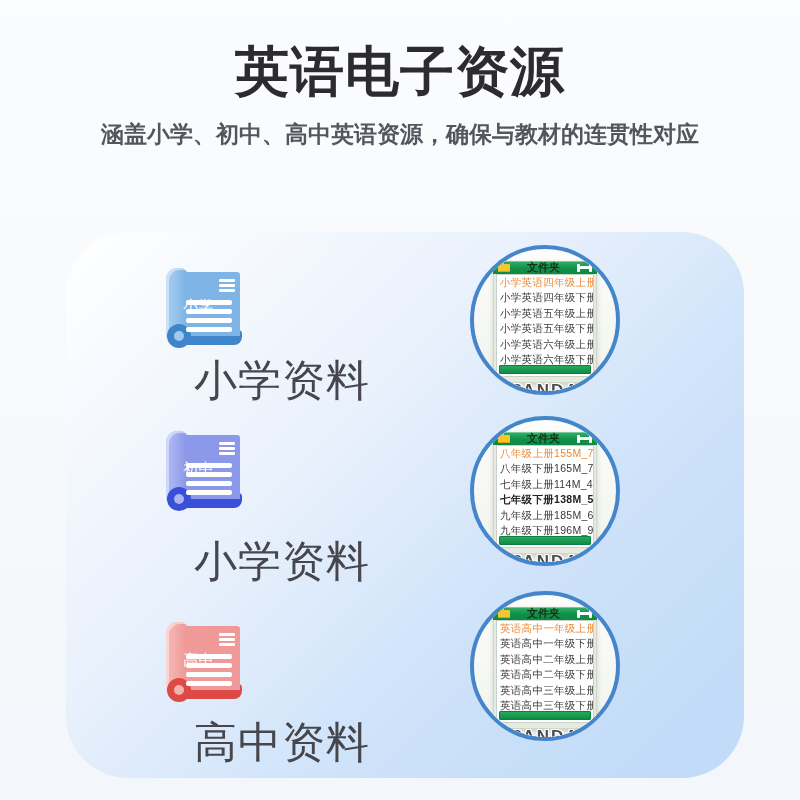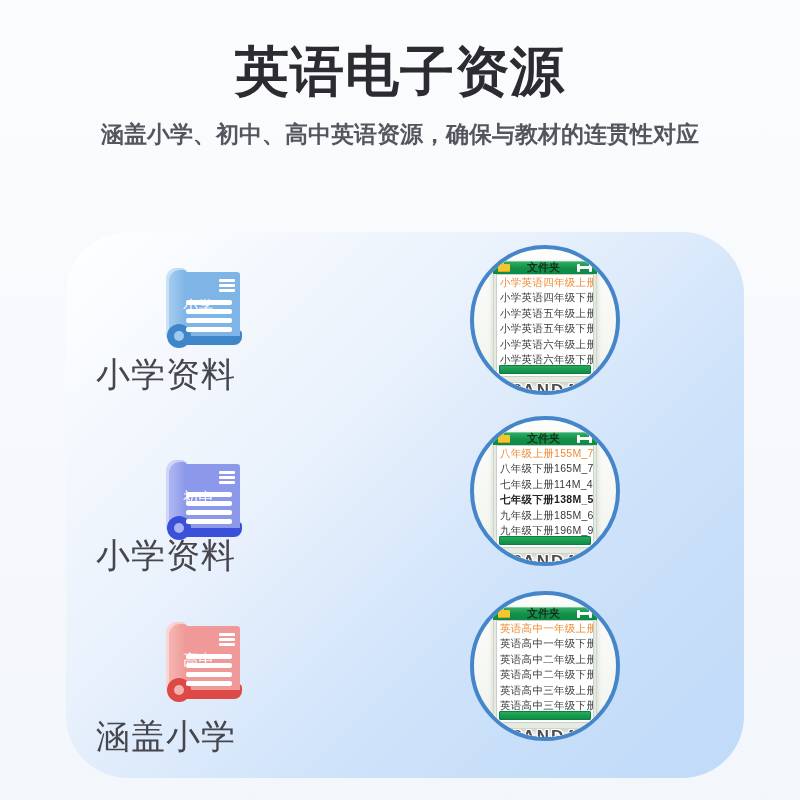--- a/index.html
+++ b/index.html
@@ -18,27 +18,27 @@
     text-align:center;font-size:23px;line-height:37px;
     font-weight:700;color:#55555d;
   }
   .card{
     position:absolute;left:66px;top:232px;width:678px;height:546px;
     border-radius:62px;
     background:linear-gradient(135deg,#ffffff 0%,#e9f1fc 38%,#cfe3fa 65%,#c2dbf8 92%);
   }
   
   .row-label{
-    position:absolute;left:30px;width:280px;text-align:left;
-    font-size:34px;font-weight:500;color:#46464c;letter-spacing:1px;
+    position:absolute;left:24px;width:280px;text-align:right;
+    font-size:43px;font-weight:500;color:#46464c;letter-spacing:1px;
   }
   .row-1 .row-label{top:120px}.row-2 .row-label{top:301px}.row-3 .row-label{top:482px}
   
   .book-icon{position:absolute;left:100px;width:76px;height:86px;}
-  .row-1 .book-icon{top:34px}.row-2 .book-icon{top:226px}.row-3 .book-icon{top:388px}
+  .row-1 .book-icon{top:34px}.row-2 .book-icon{top:197px}.row-3 .book-icon{top:388px}
   .book-icon .fold{position:absolute;left:7px;top:64px;width:69px;height:15px;
     background:var(--dark);border-radius:2px 4px 8px 10px;}
   .book-icon .page-face{position:absolute;left:11px;top:6px;width:63px;height:64px;
     background:var(--main);border-radius:0 3px 0 0;}
   .book-icon .roll{position:absolute;left:0;top:2px;width:22px;height:70px;
     background:linear-gradient(90deg,var(--light) 25%,var(--main) 90%);
     border-radius:11px 8px 0 0;box-shadow:inset 3px 2px 0 rgba(255,255,255,.45);}
   .book-icon .curl{position:absolute;left:1px;top:58px;width:24px;height:24px;
     background:var(--dark);border-radius:50%;}
   .book-icon .curl::after{content:"";position:absolute;left:7px;top:7px;width:10px;height:10px;
@@ -202,21 +202,21 @@
         <span class="curl"></span>
         <span class="mini-label">高中</span>
         <span class="tl tl1"></span>
           <span class="tl tl2"></span>
           <span class="tl tl3"></span>
         <span class="ln ln1"></span>
           <span class="ln ln2"></span>
           <span class="ln ln3"></span>
           <span class="ln ln4"></span>
       </div>
-      <div class="row-label">涵盖小学</div>
+      <div class="row-label">高中资料</div>
       <div class="circle">
         <div class="device">
           <div class="dev-header">
             <span class="folder-icon"></span>
             <span class="dev-title">文件夹</span>
             <span class="battery-icon">
                 <i class="cap"></i>
                 <i class="bar"></i>
                 <i class="cap"></i>
               </span>

